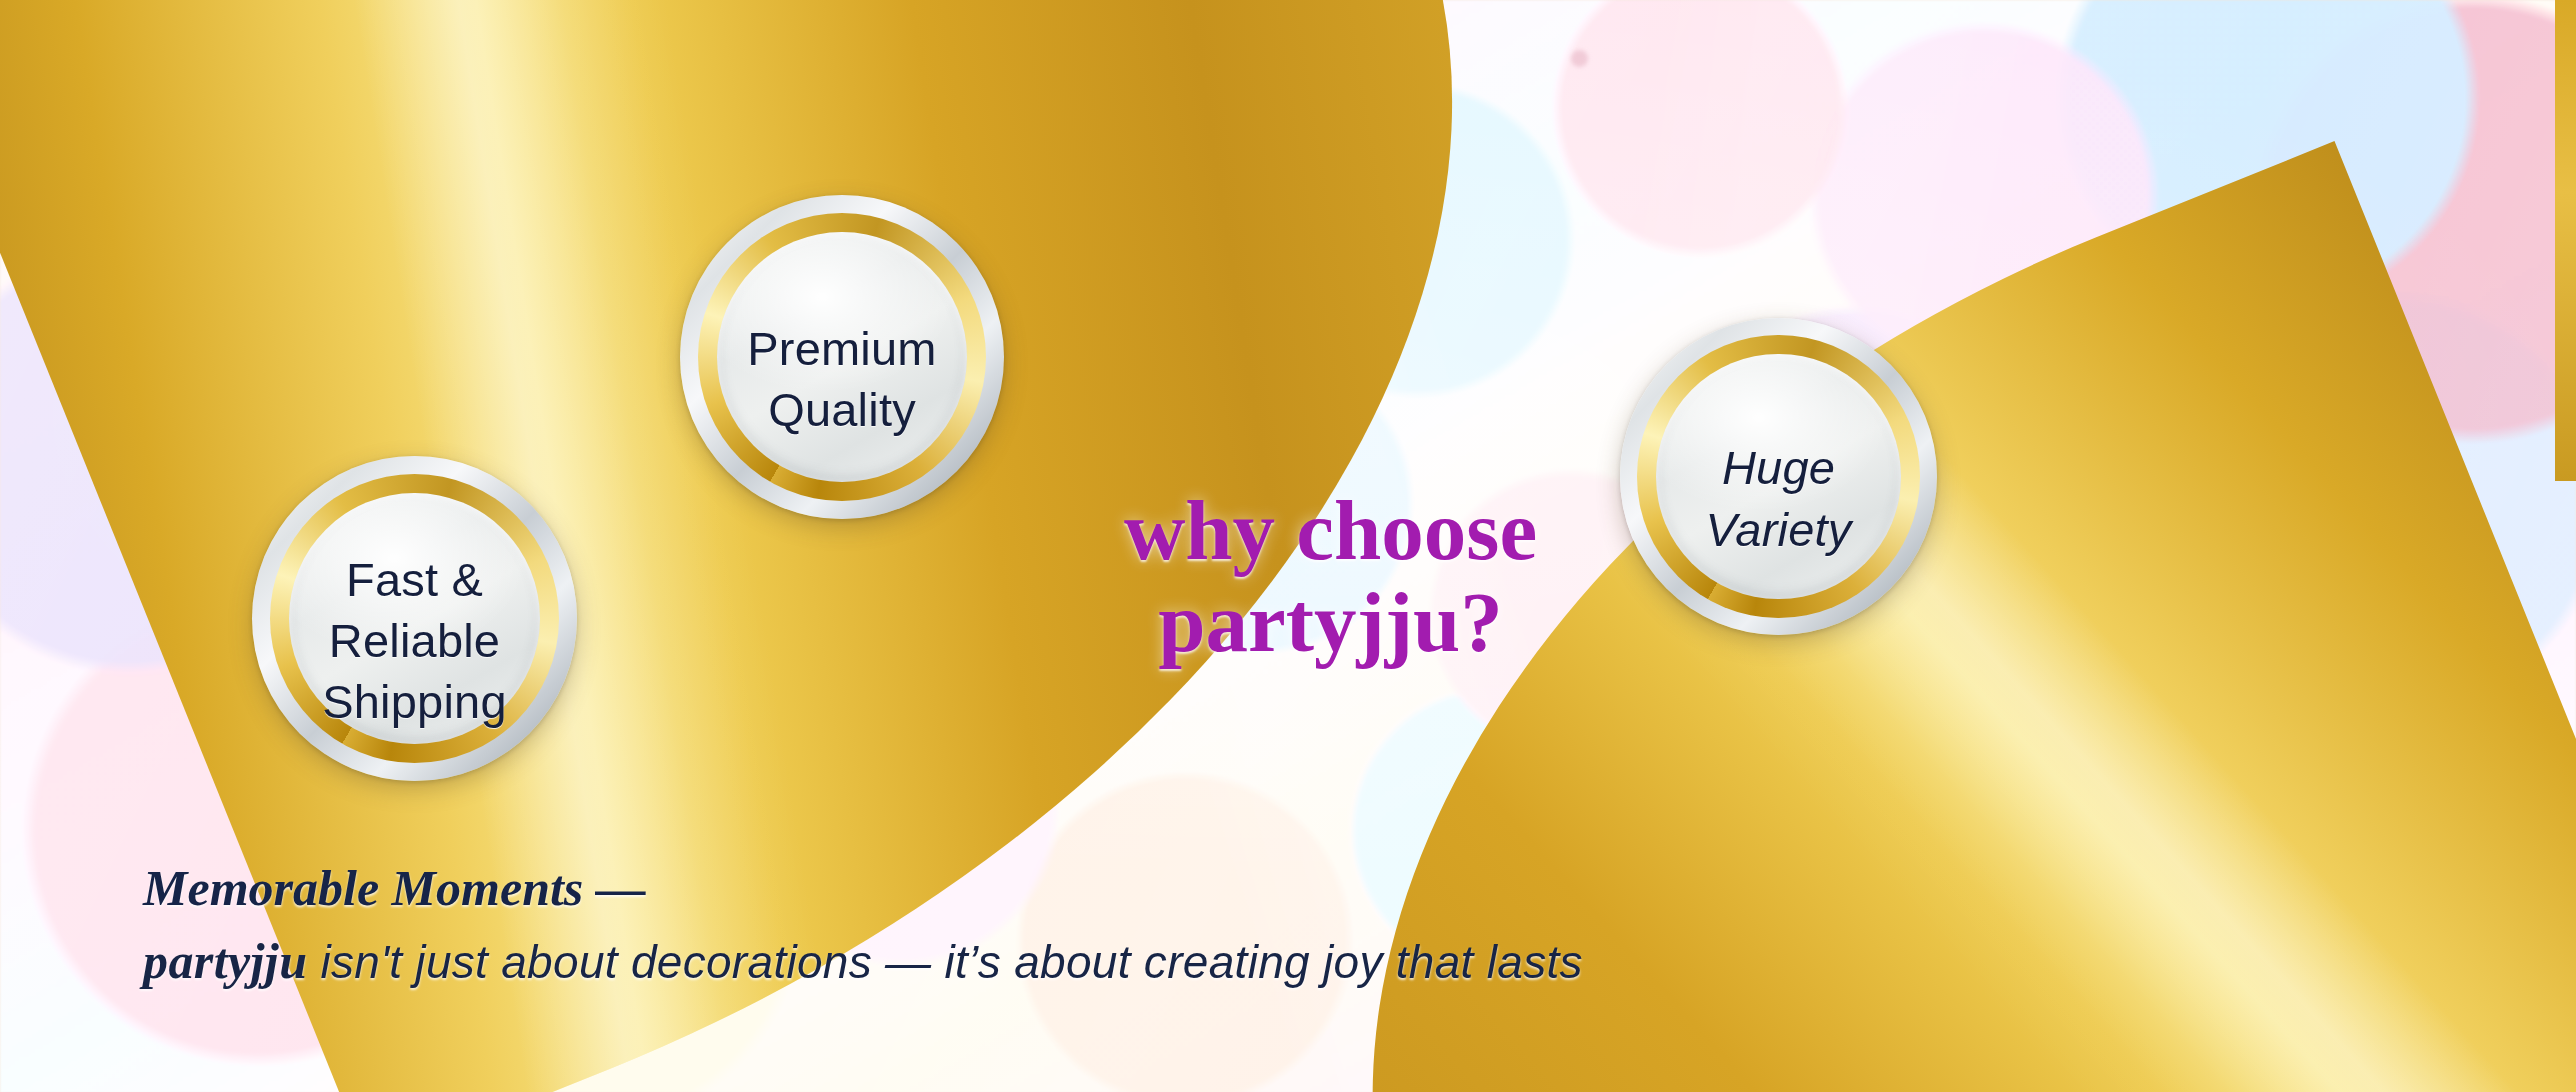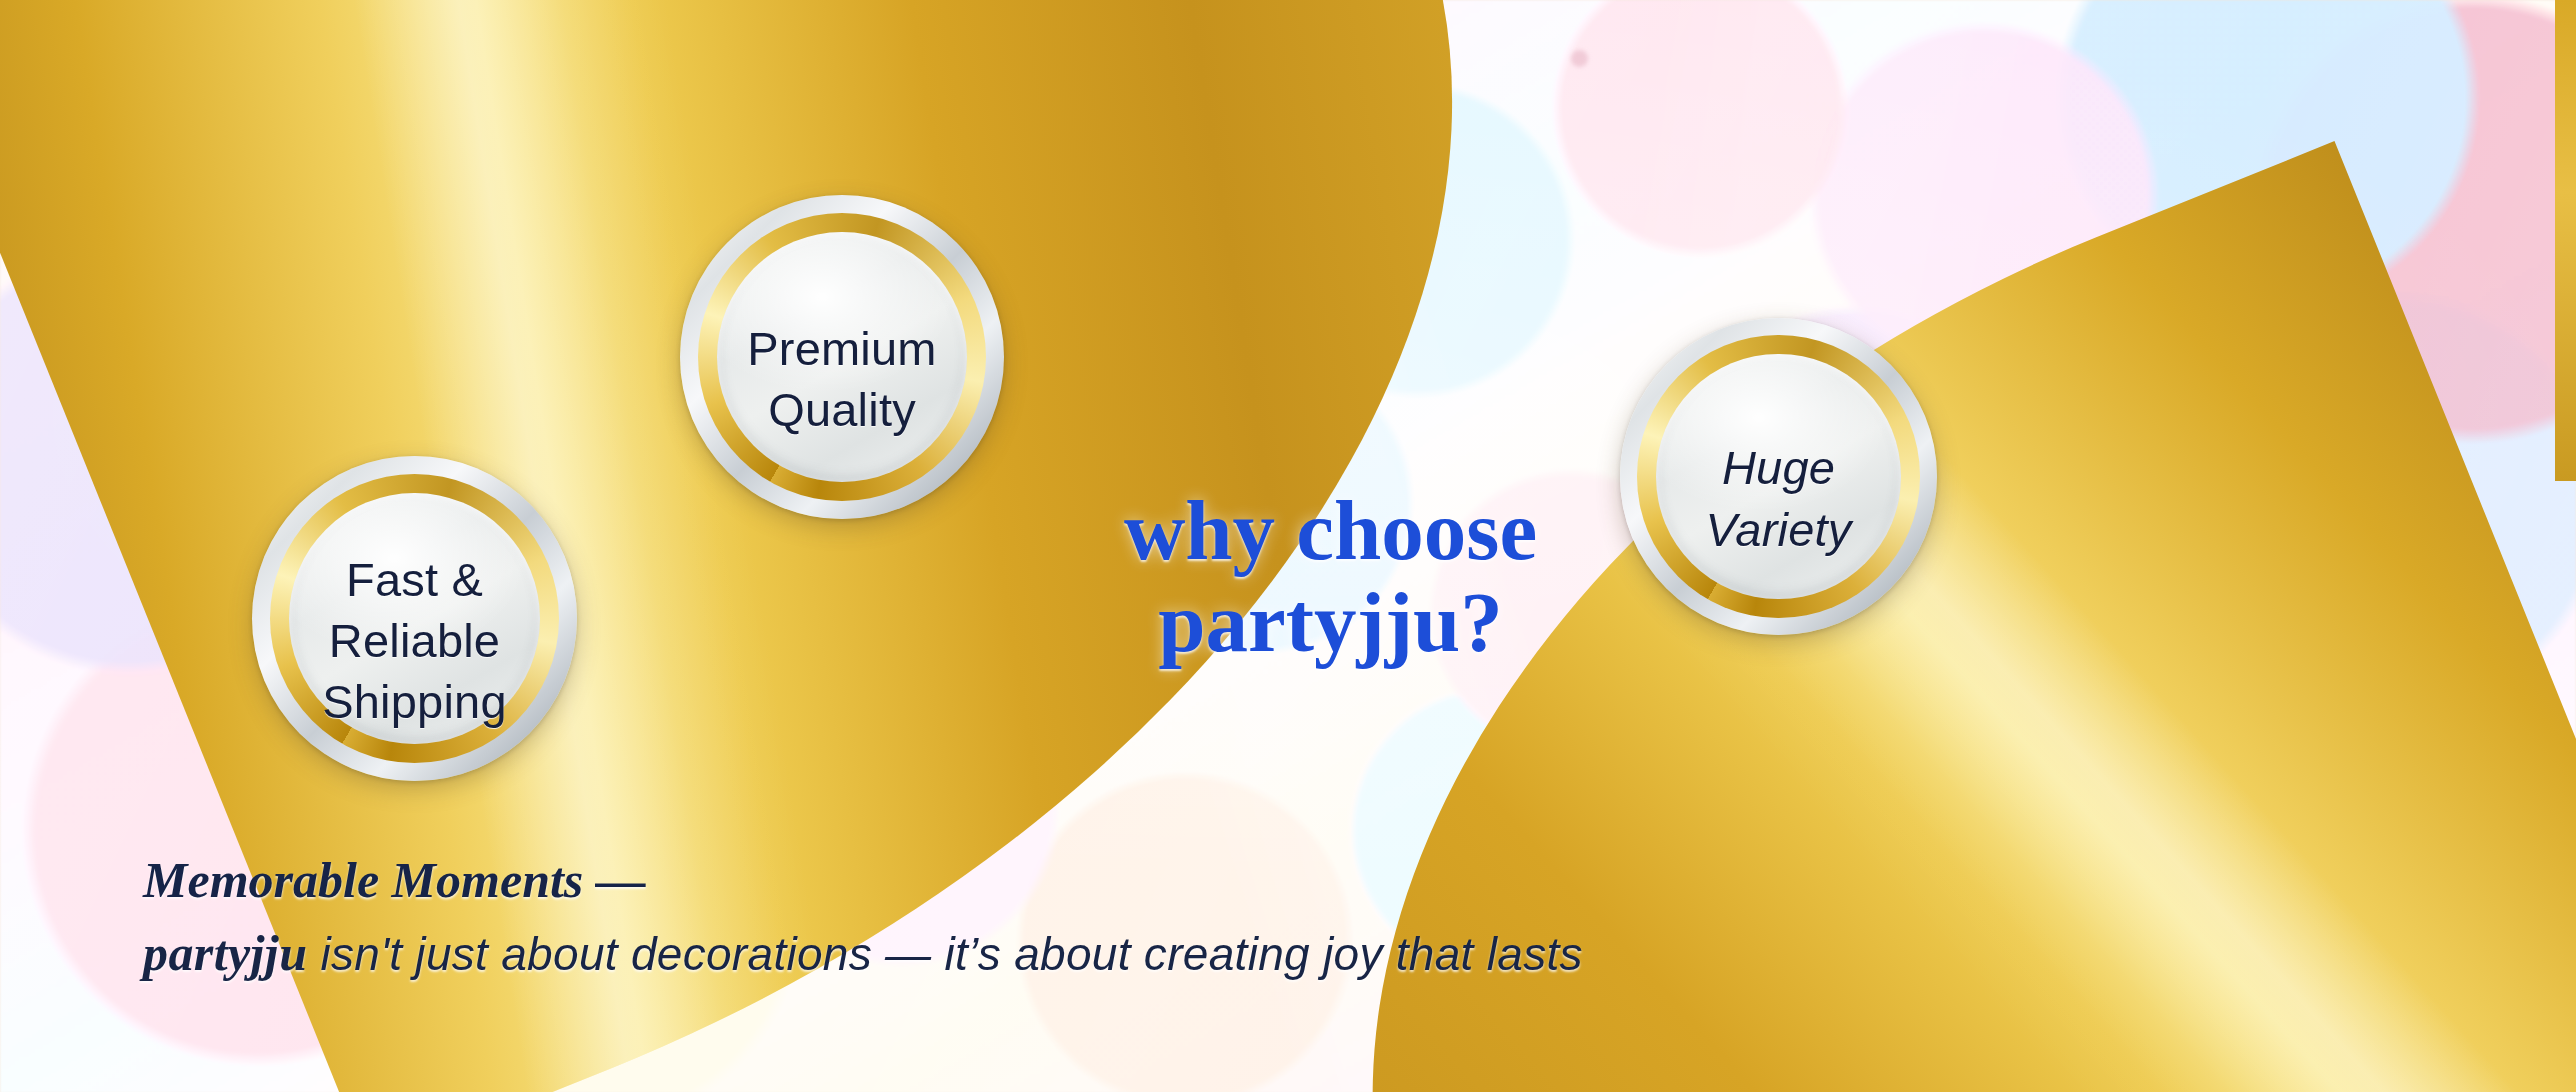--- a/index.html
+++ b/index.html
@@ -174,29 +174,29 @@
   
   .headline{
     position:absolute;
     left:1046px; top:485px;
     width:569px;
     text-align:center;
     font-family:"Liberation Serif", serif;
     font-weight:700;
     font-size:85px;
     line-height:1.08;
-    color:#1d4ed8;
+    color:#a21caf;
     text-shadow:0 1.6px 2.4px rgba(255,255,255,.78), 0 0 14.6px rgba(255,255,255,.55);
     white-space:pre-line;
   }
 
   
   .tagline{
     position:absolute;
-    left:143px; bottom:112px;
+    left:143px; bottom:104px;
     color:#15224a;
   }
   .tagline-line1{
     font-family:"Liberation Serif", serif;
     font-style:italic;
     font-weight:700;
     font-size:50px;
     line-height:1.1;
     color:#162448;
     text-shadow:0 1.6px 2.4px rgba(255,255,255,.80);

